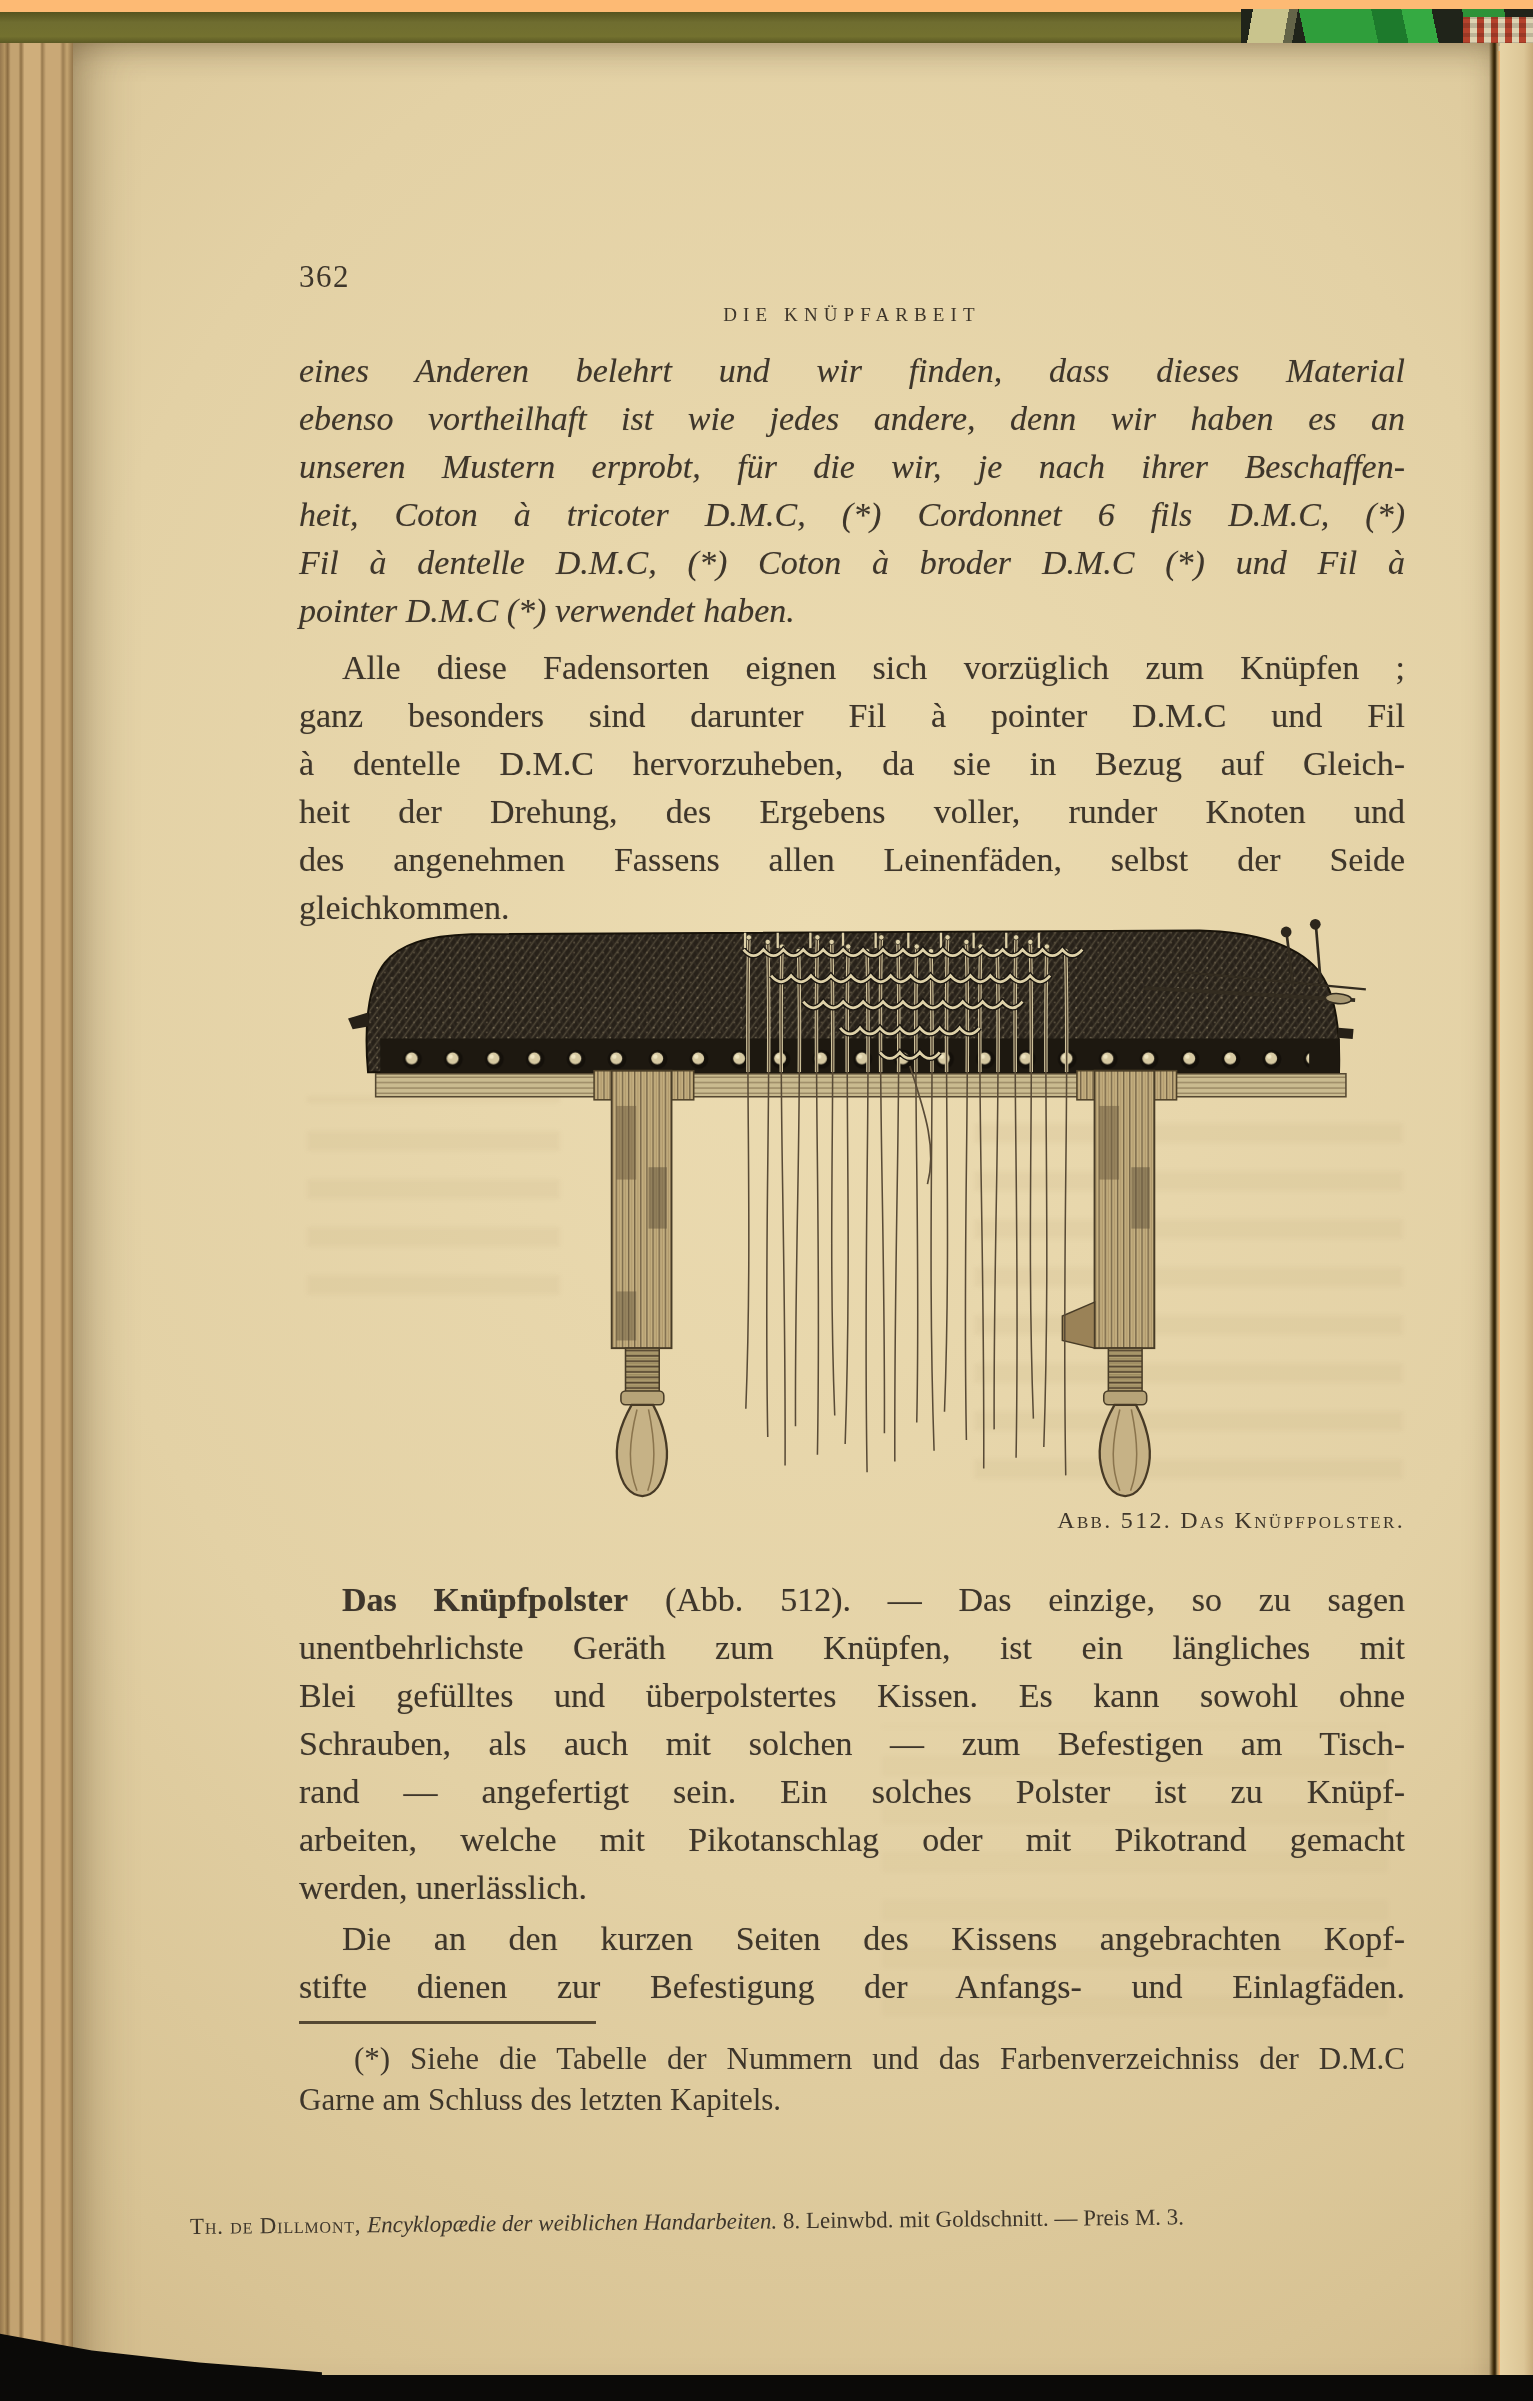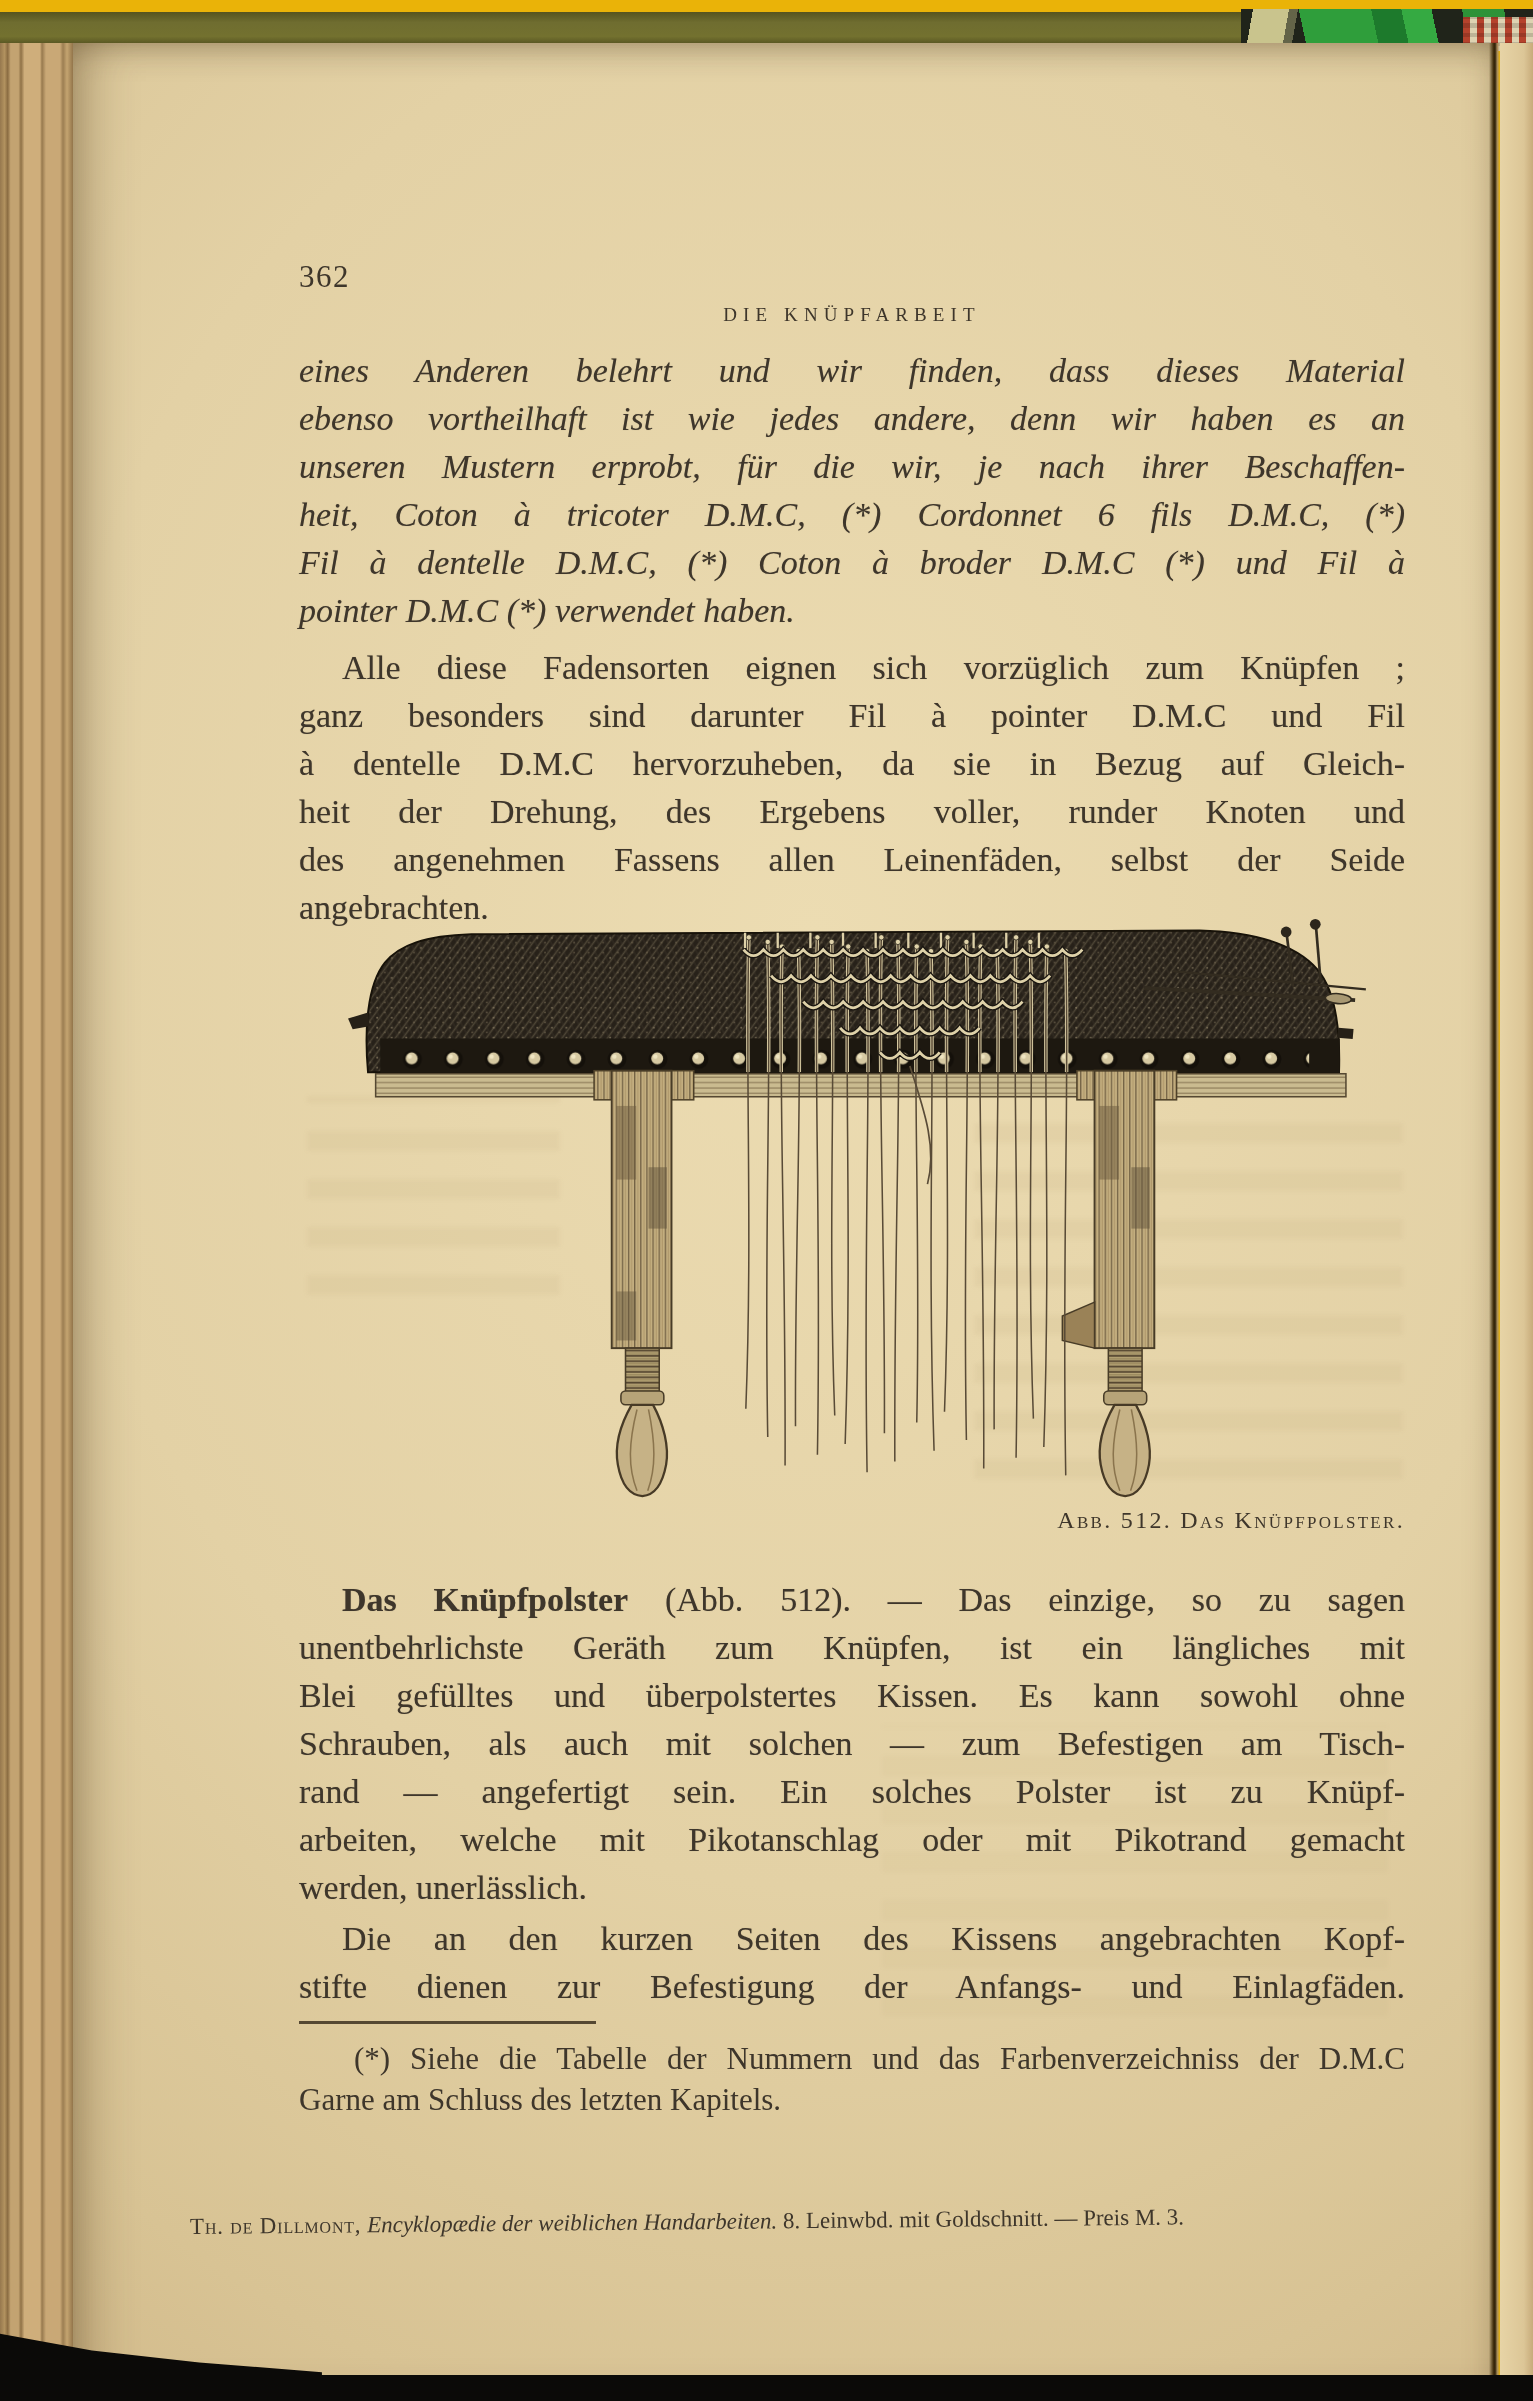--- a/index.html
+++ b/index.html
@@ -1,16 +1,16 @@
 <!DOCTYPE html>
 <html lang="de" style="font-size:12.3px"><head>
 <meta charset="utf-8">
 <style>
   html,body{margin:0;padding:0;background:#0b0a08;}
-  .stage{position:relative;width:1533px;height:2401px;overflow:hidden;background:#eab308;
+  .stage{position:relative;width:1533px;height:2401px;overflow:hidden;background:#fdba74;
          font-family:"Liberation Serif","DejaVu Serif",serif;}
   
   .band-olive{position:absolute;left:0;top:12.3px;width:1303px;height:35px;
     background:linear-gradient(180deg,#55531f 0%,#6f6d30 30%,#73712f 70%,#4c4a1d 100%);}
   .band-fabric{position:absolute;left:1241px;top:9.2px;width:293px;height:41px;background-color:#20241a;
     background-image:
       linear-gradient(100deg,transparent 0 4%,#c9c48d 4% 16%,rgba(201,196,141,.4) 16% 19%,transparent 19%),
       linear-gradient(78deg,transparent 0 22%,#2f9e3b 22% 46%,#1d7a2c 46% 56%,#35aa42 56% 66%,transparent 66%),
       linear-gradient(260deg,transparent 0 10%,rgba(47,158,59,.9) 10% 24%,transparent 24%);}
   .band-check{position:absolute;left:1463px;top:17px;width:71px;height:34px;
@@ -84,21 +84,21 @@
       <div class="tline">Fil à dentelle D.M.C, (*) Coton à broder D.M.C (*) und Fil à</div>
       <div class="tline last">pointer D.M.C (*) verwendet haben.</div>
     </div>
 
   <div class="para ink" style="top:644px;">
       <div class="tline ind">Alle diese Fadensorten eignen sich vorzüglich zum Knüpfen ;</div>
       <div class="tline">ganz besonders sind darunter Fil à pointer D.M.C und Fil</div>
       <div class="tline">à dentelle D.M.C hervorzuheben, da sie in Bezug auf Gleich-</div>
       <div class="tline">heit der Drehung, des Ergebens voller, runder Knoten und</div>
       <div class="tline">des angenehmen Fassens allen Leinenfäden, selbst der Seide</div>
-      <div class="tline last">angebrachten.</div>
+      <div class="tline last">gleichkommen.</div>
     </div>
 
   <figure>
     <svg viewBox="0 0 1340 765" role="img" style="position:absolute;left:345px;top:914px;width:1027px;height:587px;overflow:visible;" aria-label="Abb. 512. Das Knüpfpolster.">
       <defs>
         <pattern id="hatch" width="8" height="8" patternUnits="userSpaceOnUse" patternTransform="rotate(36)">
           <rect width="8" height="8" fill="#272119"></rect>
           <line x1="4" y1="0" x2="4" y2="8" stroke="#4e4636" stroke-width="2"></line>
         </pattern>
         <pattern id="hatch2" width="9" height="9" patternUnits="userSpaceOnUse" patternTransform="rotate(-28)">

